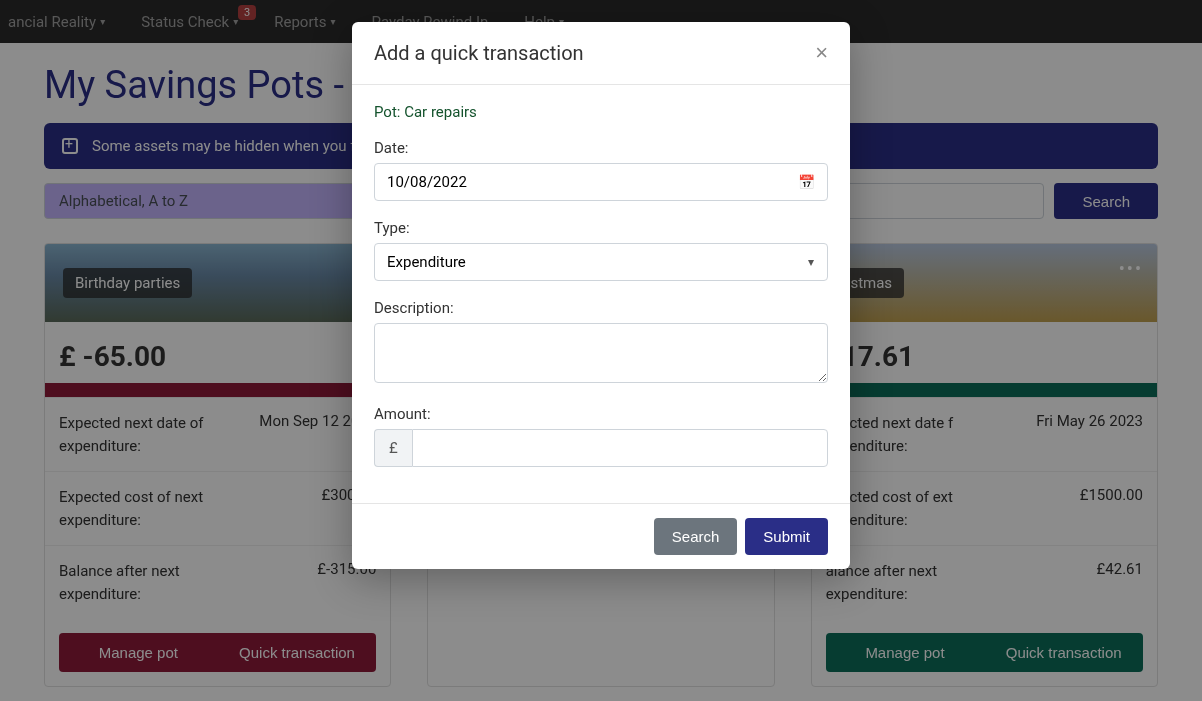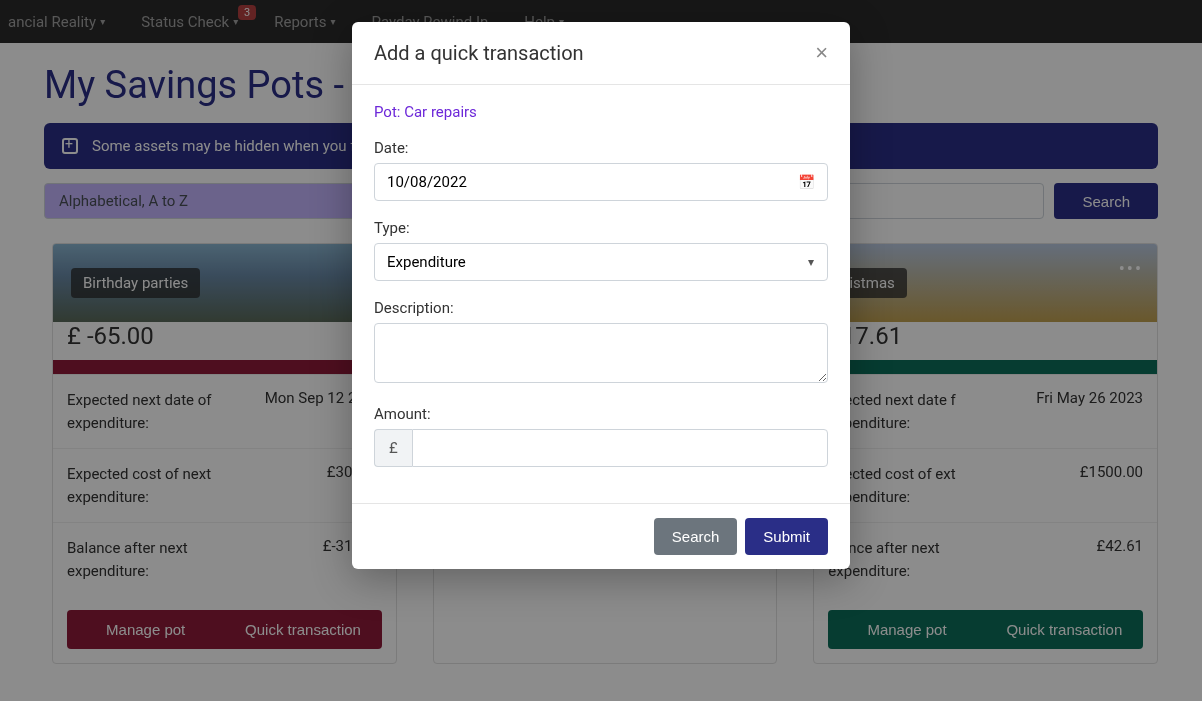--- a/index.html
+++ b/index.html
@@ -15,29 +15,29 @@
 
     .info-banner { background: #2a2e87; color: #fff; padding: 14px 18px; border-radius: 6px; margin-bottom: 14px; display: flex; align-items: center; gap: 14px; font-size: 15px; }
     .info-banner .plus-icon { width: 16px; height: 16px; border: 2px solid #fff; border-radius: 3px; position: relative; }
     .info-banner .plus-icon::before { content:"+"; position:absolute; top:-4px; left:1px; font-size:14px; }
 
     .filter-row { display: flex; gap: 10px; margin-bottom: 24px; }
     .sort-select { flex: 0 0 540px; border: 1px solid #ced4da; border-radius: 4px; padding: 8px 14px; font-size: 15px; color: #495057; background:#c4b5fd; }
     .search-input { flex: 1; border: 1px solid #ced4da; border-radius: 4px; padding: 8px 14px; font-size: 15px; }
     .search-btn { background: #2a2e87; color: #fff; border: none; border-radius: 4px; padding: 0 28px; font-size: 15px; cursor: pointer; }
 
-    .pots-row { display: flex; gap: 36px; margin-left: 8px; }
+    .pots-row { display: flex; gap: 36px; }
     .pot-card { flex: 1; border: 1px solid #e0e0e0; border-radius: 4px; overflow: hidden; display: flex; flex-direction: column; }
     .pot-header { height: 78px; position: relative; background: #7a8a7a; display: flex; align-items: center; padding: 0 18px; }
     .pot-header.mountains { background: linear-gradient(to bottom, #8ab5d0 0%, #6a8aa8 40%, #5a6a5a 100%); }
     .pot-header.trees { background: linear-gradient(to bottom, #9ab590 0%, #4a5a3a 100%); }
     .pot-header.flowers { background: linear-gradient(to bottom, #b8c8e0 0%, #c0a050 100%); }
     .pot-name-badge { background: rgba(40,40,40,0.75); color: #fff; padding: 6px 12px; border-radius: 4px; font-size: 15px; }
     .pot-menu-dots { position: absolute; right: 14px; top: 14px; color: #fff; font-size: 18px; letter-spacing: 2px; cursor: pointer; }
-    .pot-balance { padding: 0 14px 10px; font-size: 24px; font-weight: 400; color: #333; }
+    .pot-balance { padding: 18px 14px 10px; font-size: 28px; font-weight: 700; color: #333; }
     .pot-progress { height: 14px; }
     .pot-progress.red { background: #8e1b3a; }
     .pot-progress.amber { background: #b07c20; }
     .pot-progress.green { background: #0b6e5a; }
 
     .pot-detail { border-top: 1px solid #eee; padding: 14px 14px; display: flex; justify-content: space-between; font-size: 15px; }
     .pot-detail .label { color: #333; max-width: 55%; line-height: 1.5; }
     .pot-detail .value { color: #333; text-align: right; }
 
     .pot-actions { margin: 14px; display: flex; border-radius: 4px; overflow: hidden; }
@@ -45,21 +45,21 @@
     .pot-actions.red .pot-action-btn { background: #8e1b3a; }
     .pot-actions.amber .pot-action-btn { background: #9e6e1a; }
     .pot-actions.green .pot-action-btn { background: #0b6e5a; }
 
     .overlay { position: absolute; inset: 0; background: rgba(0,0,0,0.45); display: flex; justify-content: center; align-items: flex-start; padding-top: 22px; }
     .modal { background: #fff; width: 498px; border-radius: 6px; box-shadow: 0 10px 40px rgba(0,0,0,0.3); display: flex; flex-direction: column; }
     .modal-header { display: flex; justify-content: space-between; align-items: center; padding: 18px 22px; border-bottom: 1px solid #e5e5e5; }
     .modal-title { font-size: 20px; font-weight: 400; color: #333; }
     .modal-close { font-size: 22px; color: #888; cursor: pointer; background: none; border: none; }
     .modal-body { padding: 18px 22px; }
-    .modal-body .pot-context { font-size: 15px; margin-bottom: 18px; color: #6d28d9; }
+    .modal-body .pot-context { font-size: 15px; margin-bottom: 18px; color: #14532d; }
     .form-group { margin-bottom: 18px; }
     .form-label { display: block; font-size: 15px; margin-bottom: 6px; color: #333; }
     .form-control { width: 100%; border: 1px solid #ced4da; border-radius: 4px; padding: 9px 12px; font-size: 15px; font-family: inherit; }
     .date-row { position: relative; }
     .date-icon { position: absolute; right: 12px; top: 50%; transform: translateY(-50%); font-size: 14px; }
     .select-control { appearance: none; background: #fff; }
     .select-wrap { position: relative; }
     .select-wrap::after { content: "▾"; position: absolute; right: 14px; top: 50%; transform: translateY(-50%); color: #555; pointer-events: none; font-size: 12px; }
     .input-group { display: flex; }
     .input-group-prefix { border: 1px solid #ced4da; border-right: none; border-radius: 4px 0 0 4px; background: #f1f3f5; padding: 9px 14px; font-size: 15px; color: #555; }

